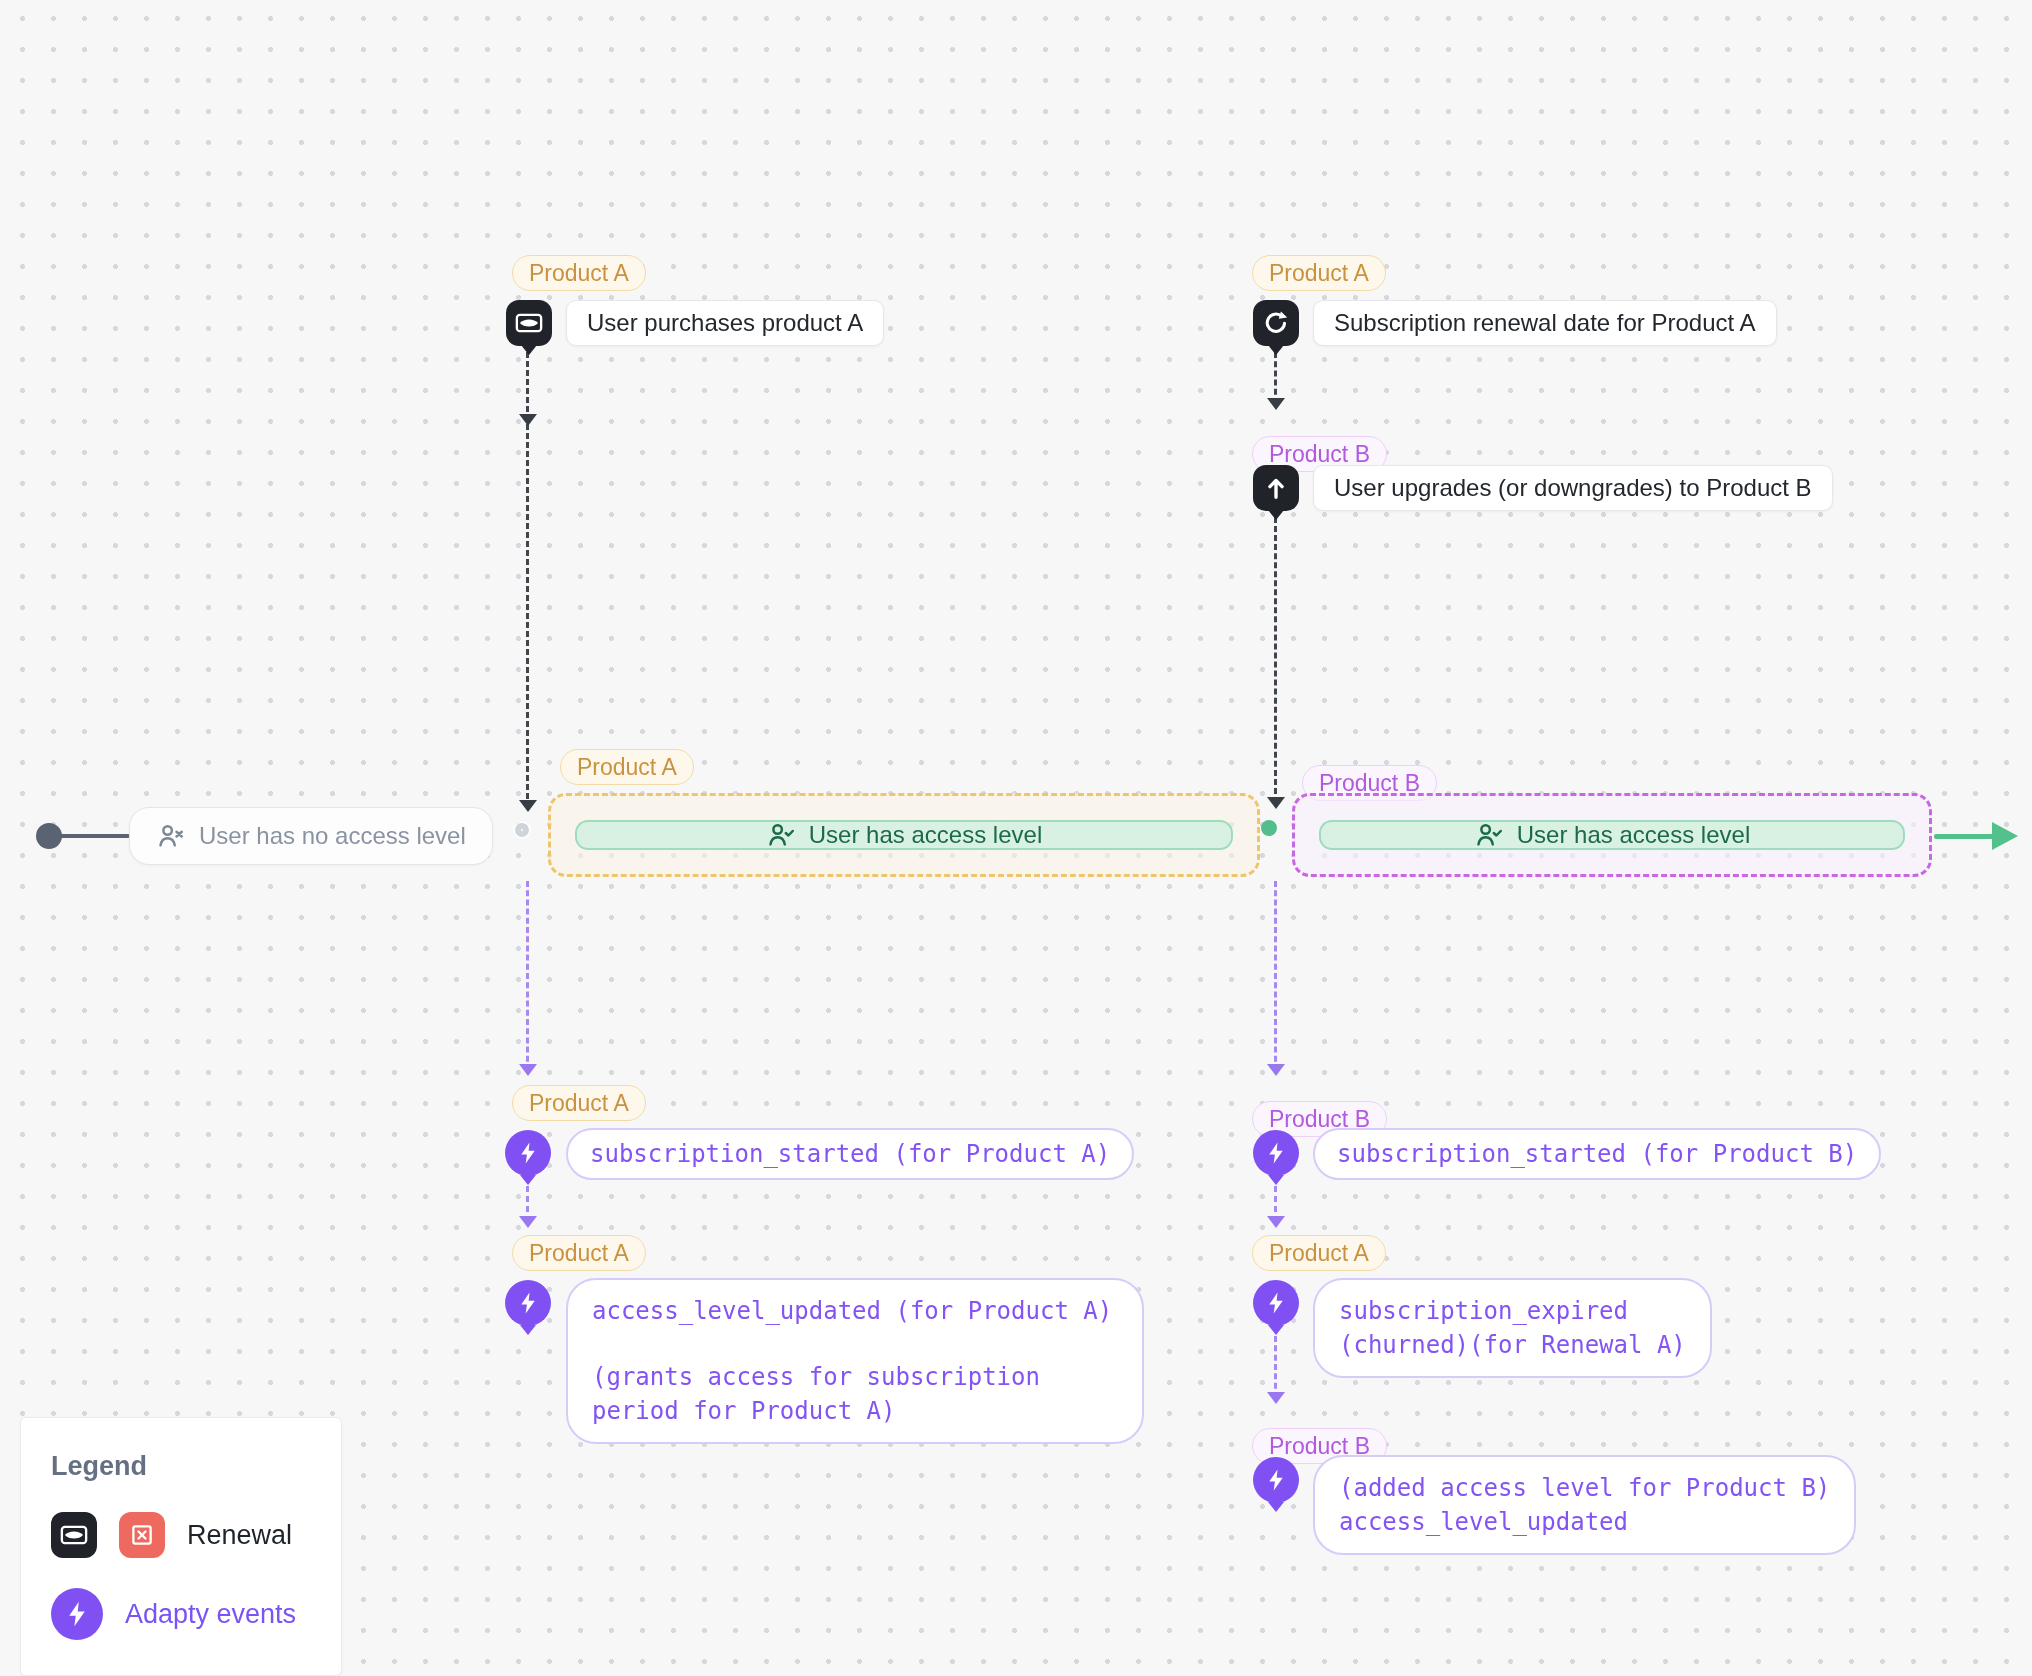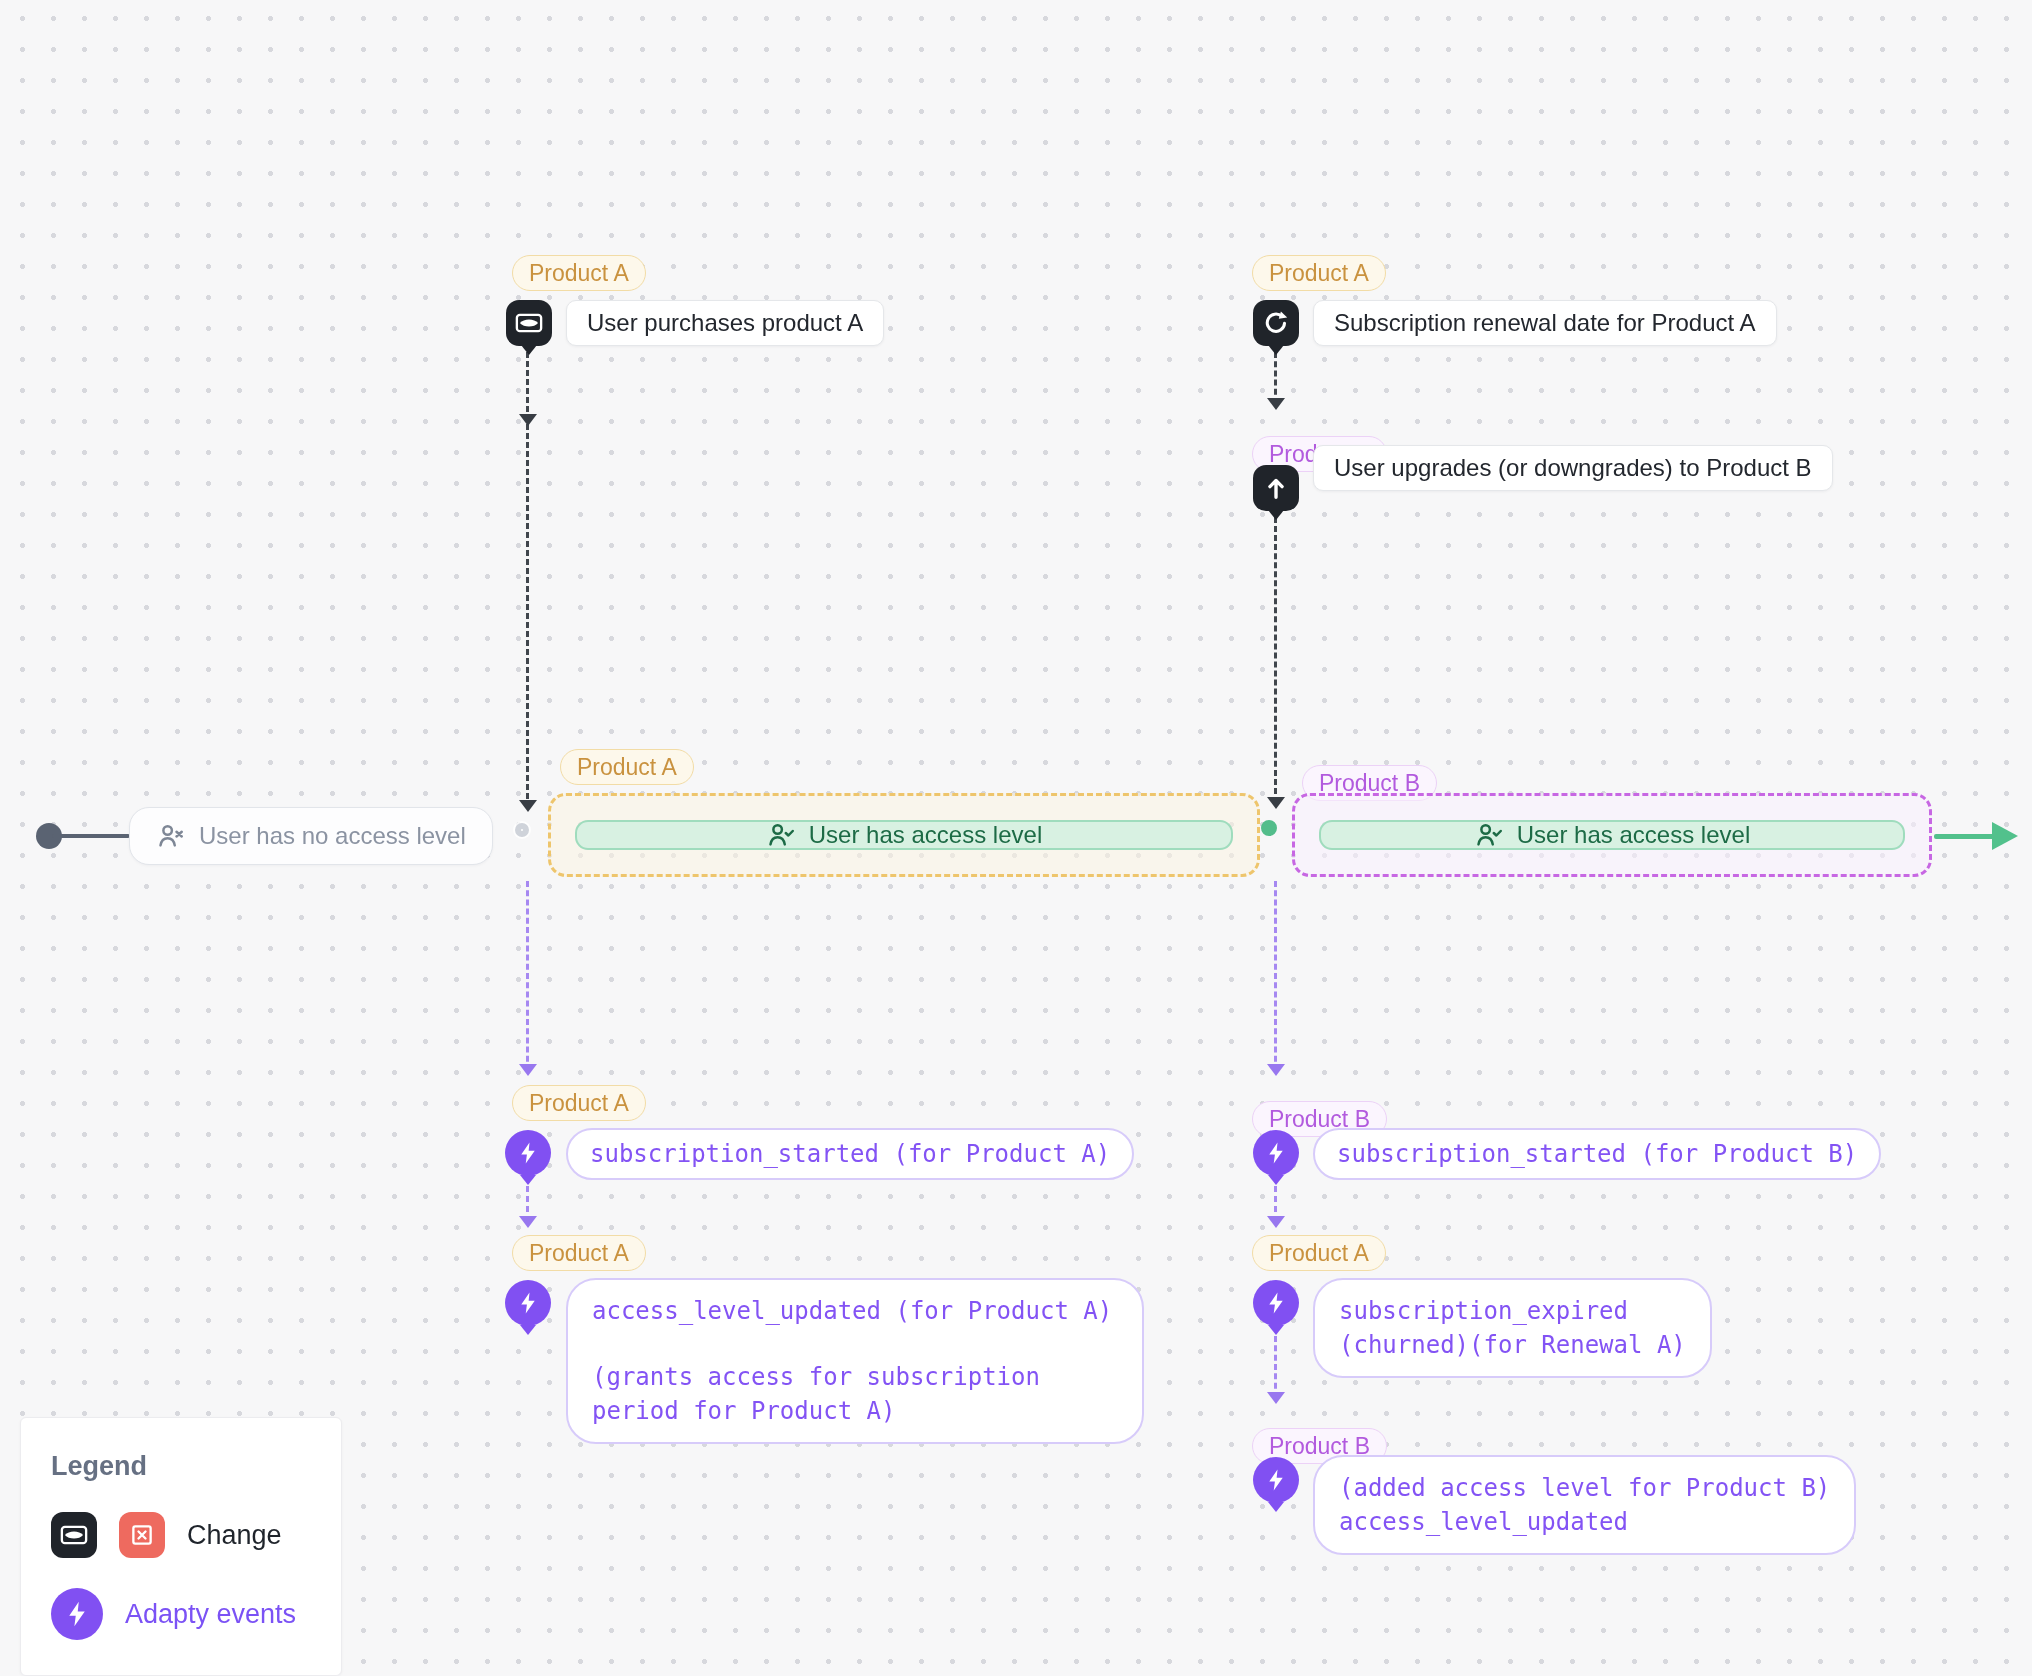--- a/index.html
+++ b/index.html
@@ -187,21 +187,21 @@
     <span>Subscription renewal date for Product A</span>
   </div>
 
   <span class="badge violet" style="left:1252px; top:420px;">Product B</span>
   <div class="icon-sq" style="left:1253px; top:465px;">
     <svg width="28" height="28" viewBox="0 0 24 24">
       <path d="M12 20 V6.5 M12 5.6 L6.8 10.8 M12 5.6 L17.2 10.8" fill="none" stroke="#fff" stroke-width="2.9" stroke-linecap="round" stroke-linejoin="round"></path>
     </svg>
     <i class="tail"></i>
   </div>
-  <div class="lbox" style="left:1313px; top:445px;">
+  <div class="lbox" style="left:1313px; top:465px;">
     <span>User upgrades (or downgrades) to Product B</span>
   </div>
 
   <div class="start-dot"></div>
   <div class="start-line"></div>
 
   <div class="noaccess">
     <svg width="30" height="30" viewBox="0 0 24 24">
       <circle cx="9.3" cy="7.6" r="3.4" fill="none" stroke="#7e8796" stroke-width="2"></circle>
       <path d="M3.6 19.5 C4.2 15.6 6.4 13.7 9.3 13.7 C12.2 13.7 14.4 15.6 15 19.5" fill="none" stroke="#7e8796" stroke-width="2" stroke-linecap="round"></path>
@@ -309,21 +309,21 @@
             <path d="M4.2 12 C7.4 7.9 16.6 7.9 19.8 12 C16.6 16.1 7.4 16.1 4.2 12 Z" fill="#fff"></path>
           </svg>
         </div>
         <div class="lg-red">
           <svg width="28" height="28" viewBox="0 0 24 24">
             <rect x="4.6" y="4.6" width="14.8" height="14.8" rx="1.6" fill="none" stroke="#fff" stroke-width="2"></rect>
             <path d="M9 9 L15 15 M15 9 L9 15" stroke="#fff" stroke-width="2" stroke-linecap="round"></path>
           </svg>
         </div>
       </div>
-      <span class="legend-label">Change</span>
+      <span class="legend-label">Renewal</span>
     </div>
     <div class="legend-row">
       <div class="lg-purple">
         <svg width="30" height="30" viewBox="0 0 24 24">
             <path d="M13.4 2.2 L5.8 13.4 L11 13.4 L9.9 21.8 L18.2 9.9 L12.6 9.9 Z" fill="#fff"></path>
           </svg>
       </div>
       <span class="legend-label purple">Adapty events</span>
     </div>
   </div>

